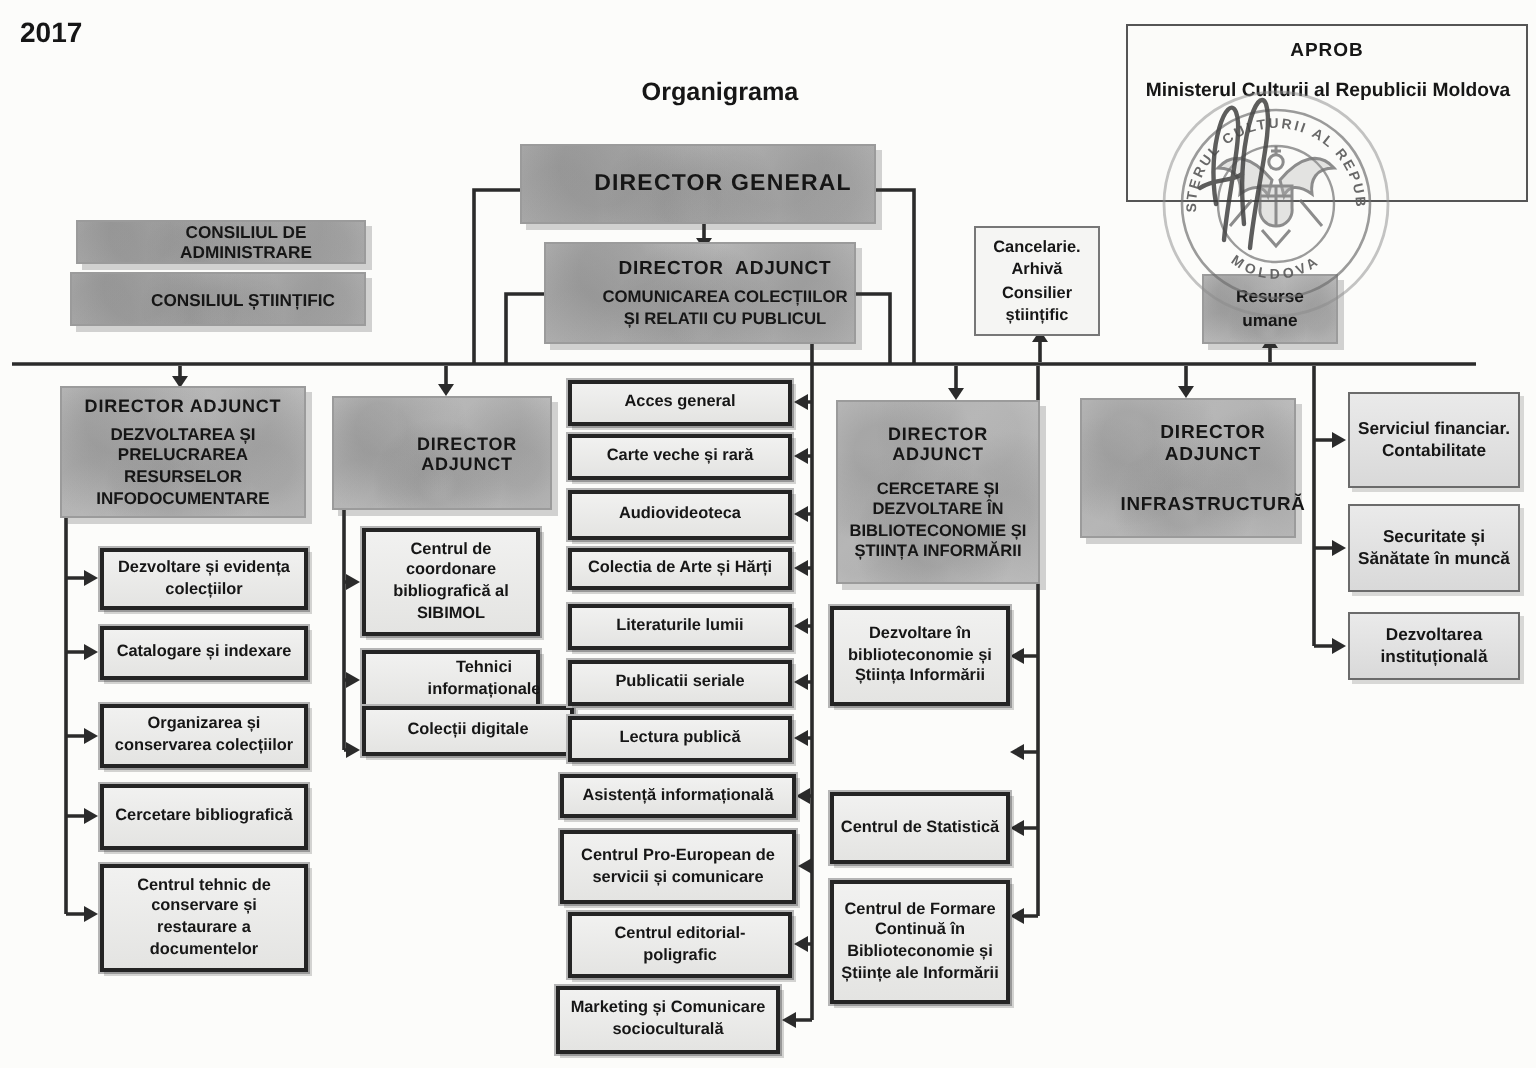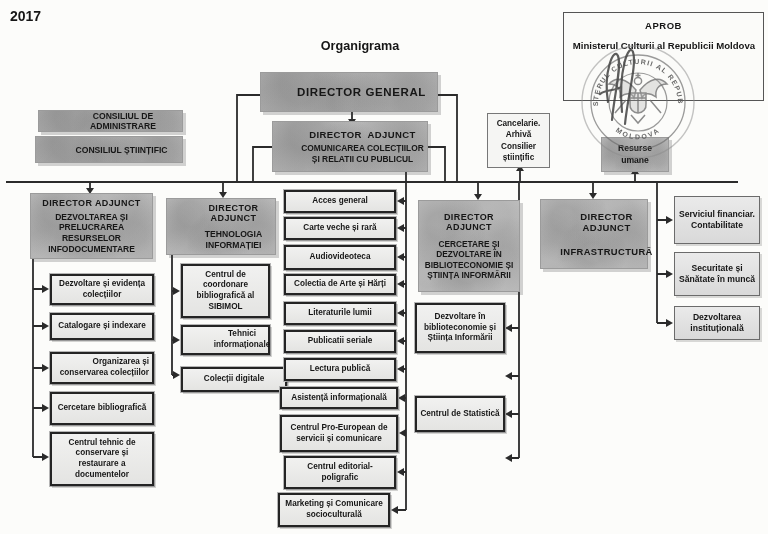--- a/index.html
+++ b/index.html
@@ -131,50 +131,50 @@
   </div>
 
   <div class="abs ctr tex shadow" style="left:601px;top:137px;width:68px;height:35px;font-size:8.6px;line-height:1.35;padding:0 8px;">Resurse umane</div>
 
   <div class="abs col tex shadow" style="left:30px;top:193px;width:123px;height:66px;gap:4px;padding:3px 1px;">
     <div class="head-title" style="font-size:9px;">DIRECTOR ADJUNCT</div>
     <div class="head-div" style="font-size:8.5px;">DEZVOLTAREA ȘI PRELUCRAREA RESURSELOR INFODOCUMENTARE</div>
   </div>
   <div class="abs ctr unit" style="left:50px;top:274px;width:104px;height:31px;">Dezvoltare și evidența colecțiilor</div>
   <div class="abs ctr unit" style="left:50px;top:313px;width:104px;height:27px;">Catalogare și indexare</div>
-  <div class="abs ctr unit" style="left:50px;top:352px;width:104px;height:32px;text-align:right;">Organizarea și conservarea colecțiilor</div>
+  <div class="abs ctr unit" style="left:50px;top:352px;width:104px;height:32px;">Organizarea și conservarea colecțiilor</div>
   <div class="abs ctr unit" style="left:50px;top:392px;width:104px;height:33px;">Cercetare bibliografică</div>
   <div class="abs ctr unit" style="left:50px;top:432px;width:104px;height:54px;">Centrul tehnic de conservare și restaurare a documentelor</div>
 
   <div class="abs col tex shadow" style="left:166px;top:198px;width:110px;height:57px;gap:6px;">
     <div class="head-title" style="font-size:9px;">DIRECTOR ADJUNCT</div>
-    <div class="head-div">TEHNOLOGIA INFORMAȚIEI</div>
   </div>
   <div class="abs ctr unit" style="left:181px;top:264px;width:89px;height:54px;">Centrul de coordonare bibliografică al SIBIMOL</div>
   <div class="abs ctr unit" style="left:181px;top:325px;width:89px;height:30px;padding-left:36px;">Tehnici informaționale</div>
-  <div class="abs ctr unit" style="left:181px;top:367px;width:106px;height:25px;">Colecții digitale</div>
+  <div class="abs ctr unit" style="left:181px;top:353px;width:106px;height:25px;">Colecții digitale</div>
 
   <div class="abs ctr unit" style="left:284px;top:190px;width:112px;height:23px;">Acces general</div>
   <div class="abs ctr unit" style="left:284px;top:217px;width:112px;height:23px;">Carte veche și rară</div>
   <div class="abs ctr unit" style="left:284px;top:245px;width:112px;height:25px;">Audiovideoteca</div>
   <div class="abs ctr unit" style="left:284px;top:274px;width:112px;height:21px;">Colectia de Arte și Hărți</div>
   <div class="abs ctr unit" style="left:284px;top:302px;width:112px;height:23px;">Literaturile lumii</div>
   <div class="abs ctr unit" style="left:284px;top:330px;width:112px;height:23px;">Publicatii seriale</div>
   <div class="abs ctr unit" style="left:284px;top:358px;width:112px;height:23px;">Lectura publică</div>
   <div class="abs ctr unit" style="left:280px;top:387px;width:118px;height:22px;">Asistență informațională</div>
   <div class="abs ctr unit" style="left:280px;top:415px;width:118px;height:37px;">Centrul Pro-European de servicii și comunicare</div>
   <div class="abs ctr unit" style="left:284px;top:456px;width:112px;height:33px;">Centrul editorial-poligrafic</div>
   <div class="abs ctr unit" style="left:278px;top:493px;width:112px;height:34px;">Marketing și Comunicare socioculturală</div>
 
   <div class="abs col tex shadow" style="left:418px;top:200px;width:102px;height:92px;gap:7px;padding:2px 1px;">
     <div class="head-title" style="font-size:9px;word-spacing:3px;">DIRECTOR ADJUNCT</div>
     <div class="head-div" style="font-size:8.3px;">CERCETARE ȘI DEZVOLTARE ÎN BIBLIOTECONOMIE ȘI ȘTIINȚA INFORMĂRII</div>
   </div>
   <div class="abs ctr unit" style="left:415px;top:303px;width:90px;height:50px;">Dezvoltare în biblioteconomie și Știința Informării</div>
   <div class="abs ctr unit" style="left:415px;top:396px;width:90px;height:36px;">Centrul de Statistică</div>
+  <div class="abs ctr unit" style="left:415px;top:440px;width:90px;height:62px;">Centrul de Formare Continuă în Biblioteconomie și Științe ale Informării</div>
 
   <div class="abs col tex shadow" style="left:540px;top:199px;width:108px;height:70px;gap:13px;">
     <div class="head-title">DIRECTOR ADJUNCT</div>
     <div class="head-div" style="font-size:9.4px;letter-spacing:.4px;">INFRASTRUCTURĂ</div>
   </div>
   <div class="abs ctr unit-thin" style="left:674px;top:196px;width:86px;height:48px;">Serviciul financiar. Contabilitate</div>
   <div class="abs ctr unit-thin" style="left:674px;top:252px;width:86px;height:44px;">Securitate și Sănătate în muncă</div>
   <div class="abs ctr unit-thin" style="left:674px;top:306px;width:86px;height:34px;">Dezvoltarea instituțională</div>
 
   <svg class="stamp" style="left:576px;top:38px;" width="124" height="124" viewBox="0 0 124 124">

